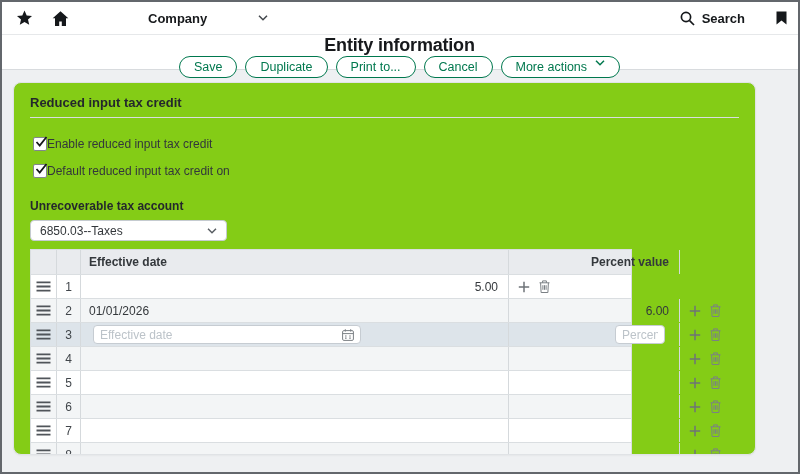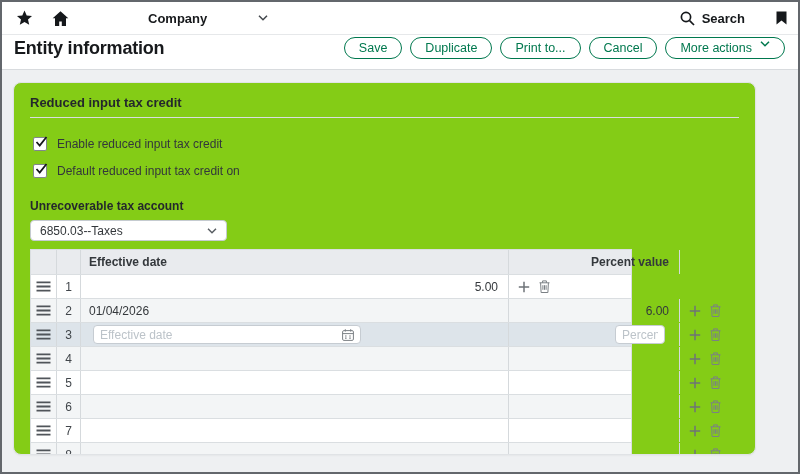--- a/index.html
+++ b/index.html
@@ -30,20 +30,21 @@
   .search-group { margin-left: auto; display: flex; align-items: center; gap: 7px; cursor: pointer; }
   .search-label { font-size: 13px; font-weight: bold; color: #15181b; }
   .bookmark { margin-left: 31px; margin-right: 2px; }
 
   
   .titlebar {
     height: 35px; background: #fff;
     display: flex; align-items: center; justify-content: space-between;
     padding: 0 13px 8px 12px;
     border-bottom: 1px solid #d8dbde;
+    flex-direction: column;
   }
   .page-title { font-size: 18px; font-weight: bold; color: #17191c; letter-spacing: -0.2px; }
   .toolbar-buttons { display: flex; align-items: center; gap: 8px; }
   .btn {
     display: inline-flex; gap: 8px;
     border: 1.5px solid #00784e; border-radius: 13px;
     background: #fff; color: #00784e;
     font-size: 12.5px; padding: 3px 14px; cursor: pointer; white-space: nowrap;
   }
   .btn .chev { color: #00784e; }
@@ -52,21 +53,21 @@
   .content { padding: 12px 42px 0 11px; }
   .card {
     background: #84cc16; border: 1px solid #e0e3e6; border-radius: 8px;
     height: 373px; padding: 10px 16px 0 16px;
     box-shadow: 0 1px 2px rgba(0,0,0,0.04);
     overflow: hidden;
   }
   .section-title { font-size: 13px; font-weight: bold; color: #24282c; padding-top: 2px; }
   .section-divider { height: 1px; background: #d9dde0; margin-top: 7px; }
 
-  .check-row { display: flex; align-items: center; gap: 10px; margin: 13px 0 0 3px; }
+  .check-row { display: flex; align-items: center; gap: 0; margin: 13px 0 0 3px; }
   .check-row:first-of-type { margin-top: 19px; }
   .checkbox {
     width: 14px; height: 14px; border: 1px solid #82878c; border-radius: 2px;
     background: #fff; position: relative; cursor: pointer; flex: none;
   }
   .checkbox svg { position: absolute; left: 1px; top: -2px; }
   .check-label { font-size: 12px; color: #33373b; }
 
   .field-label { font-size: 12px; font-weight: bold; color: #24282c; margin-top: 21px; }
   .select {
@@ -229,21 +230,21 @@
               </span>
             </div>
           </div>
           <div class="trow r-even">
             <div class="cell c-drag">
               <svg width="15" height="11" viewBox="0 0 15 11" fill="none">
                 <path d="M0.5 1.3h14M0.5 5.5h14M0.5 9.7h14" stroke="#50555a" stroke-width="1.8"></path>
               </svg>
             </div>
             <div class="cell c-num">2</div>
-            <div class="cell c-date">01/04/2026</div>
+            <div class="cell c-date">01/01/2026</div>
             <div class="cell c-pct">6.00</div>
             <div class="cell c-icons">
               <span>
                 <svg width="12" height="12" viewBox="0 0 12 12" fill="none">
                   <path d="M6 0.8v10.4M0.8 6h10.4" stroke="#6e7378" stroke-width="1.5"></path>
                 </svg>
               </span>
               <span>
                 <svg width="11" height="13" viewBox="0 0 11 13" fill="none" stroke="#7b8085">
                   <path d="M0.5 2.8h10"></path>

